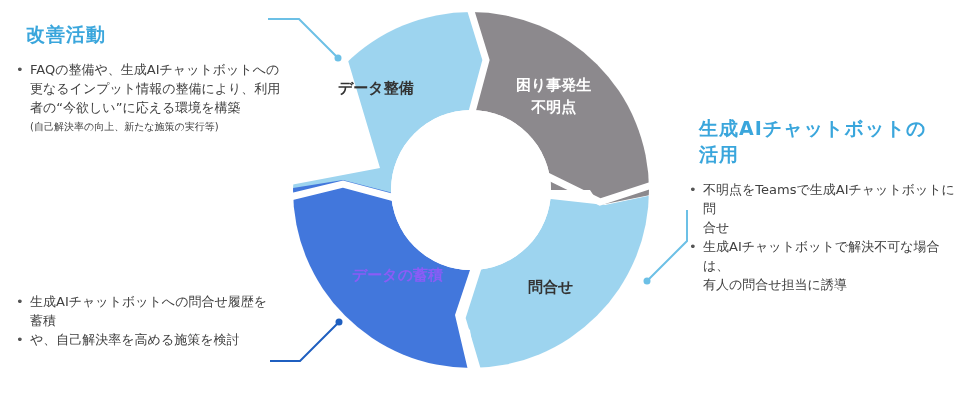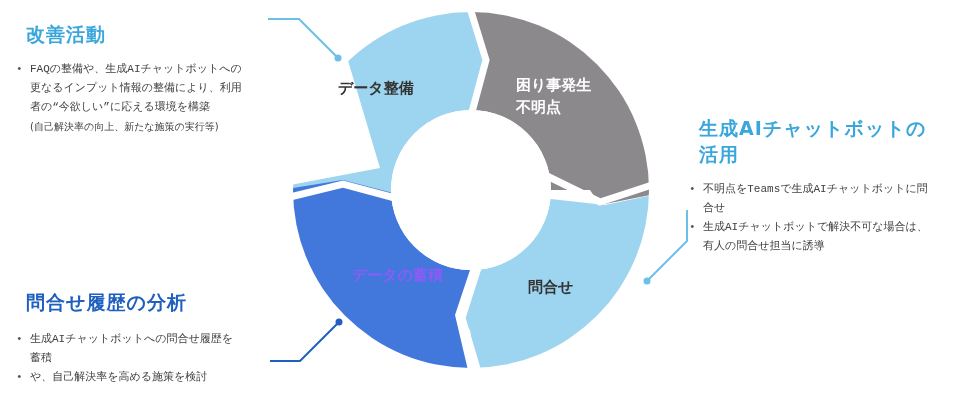--- a/index.html
+++ b/index.html
@@ -4,25 +4,25 @@
 <style>
   html, body { margin: 0; padding: 0; background: #ffffff; }
   body { width: 960px; height: 400px; position: relative; overflow: hidden;
          font-family: "DejaVu Sans", "Liberation Sans", sans-serif; }
   .ring { position: absolute; left: 0; top: 0; width: 960px; height: 400px; }
   .block { position: absolute; }
   .title { font-weight: bold; font-size: 19px; letter-spacing: 1px; margin: 12px; }
   .title.light { color: #3aa6dc; }
   .title.dark { color: #1f5fc0; }
   ul.bullets { list-style: none; margin: 0; padding: 0; }
-  ul.bullets li { position: relative; padding-left: 16px; font-size: 11px;
-                  line-height: 19px; color: #404040; font-family: Liberation Mono, monospace; }
+  ul.bullets li { position: relative; padding-left: 16px; font-size: 13px;
+                  line-height: 19px; color: #404040; }
   ul.bullets li::before { content: "•"; position: absolute; left: 2px; top: 0; color: #555; }
   .note { font-size: 10px; line-height: 19px; color: #404040; padding-left: 16px; }
-  .seg-label { position: absolute; font-weight: bold; font-size: 15px; text-align: left;
+  .seg-label { position: absolute; font-weight: bold; font-size: 15px; text-align: center;
                line-height: 22px; white-space: nowrap; }
 </style>
 </head>
 <body>
 
 <svg class="ring" viewBox="0 0 960 400" xmlns="http://www.w3.org/2000/svg">
   <defs>
     <mask id="ringmask">
       <rect x="0" y="0" width="960" height="400" fill="white"></rect>
       <circle cx="471" cy="190" r="80" fill="black"></circle>
@@ -92,21 +92,20 @@
       <div>合せ</div>
     </li>
     <li>
       <div>生成AIチャットボットで解決不可な場合は、</div>
       <div>有人の問合せ担当に誘導</div>
     </li>
   </ul>
 </div>
 
 <div class="block" style="left:14px; top:278px; width:270px;">
-  <h2 class="title dark">問合せ履歴の分析</h2>
   <ul class="bullets" style="margin-top:14px;">
     <li>
       <div>生成AIチャットボットへの問合せ履歴を</div>
       <div>蓄積</div>
     </li>
     <li>
       <div>や、自己解決率を高める施策を検討</div>
     </li>
   </ul>
 </div>

